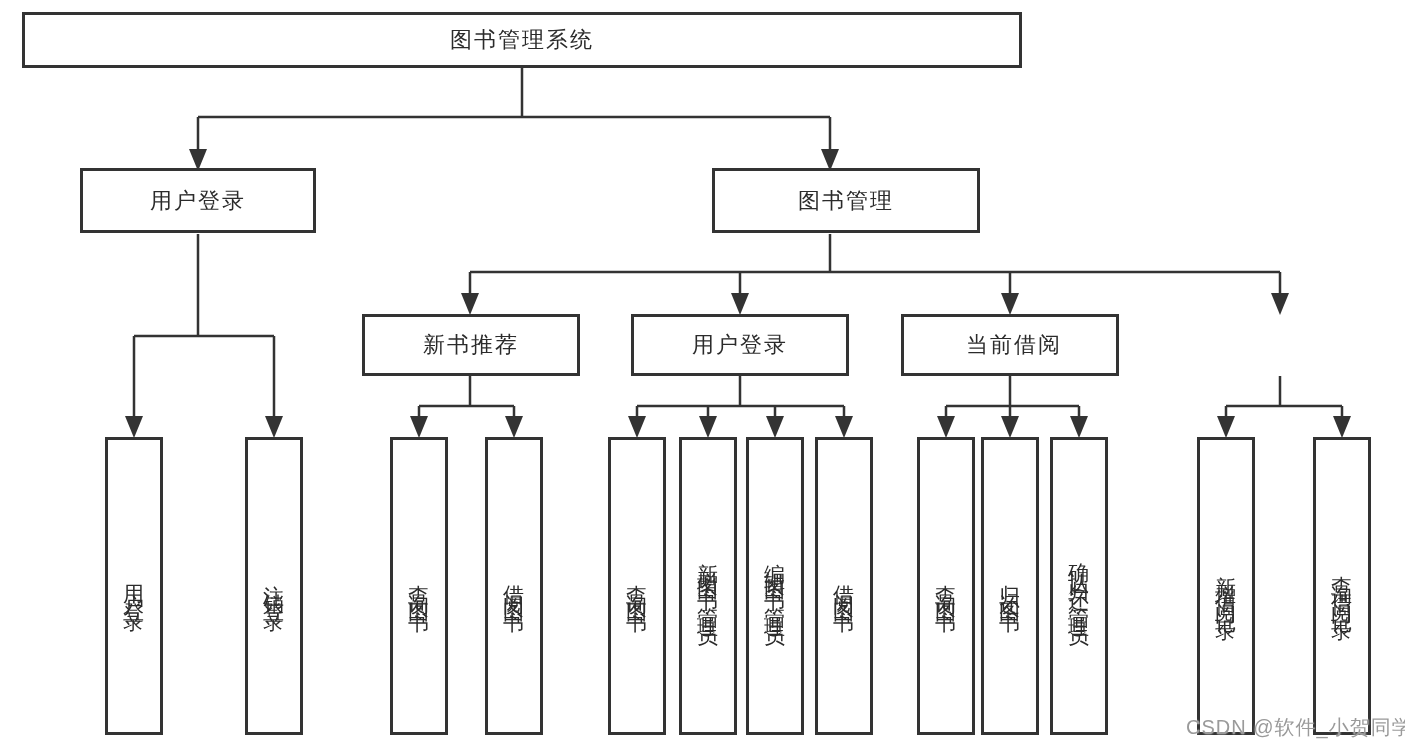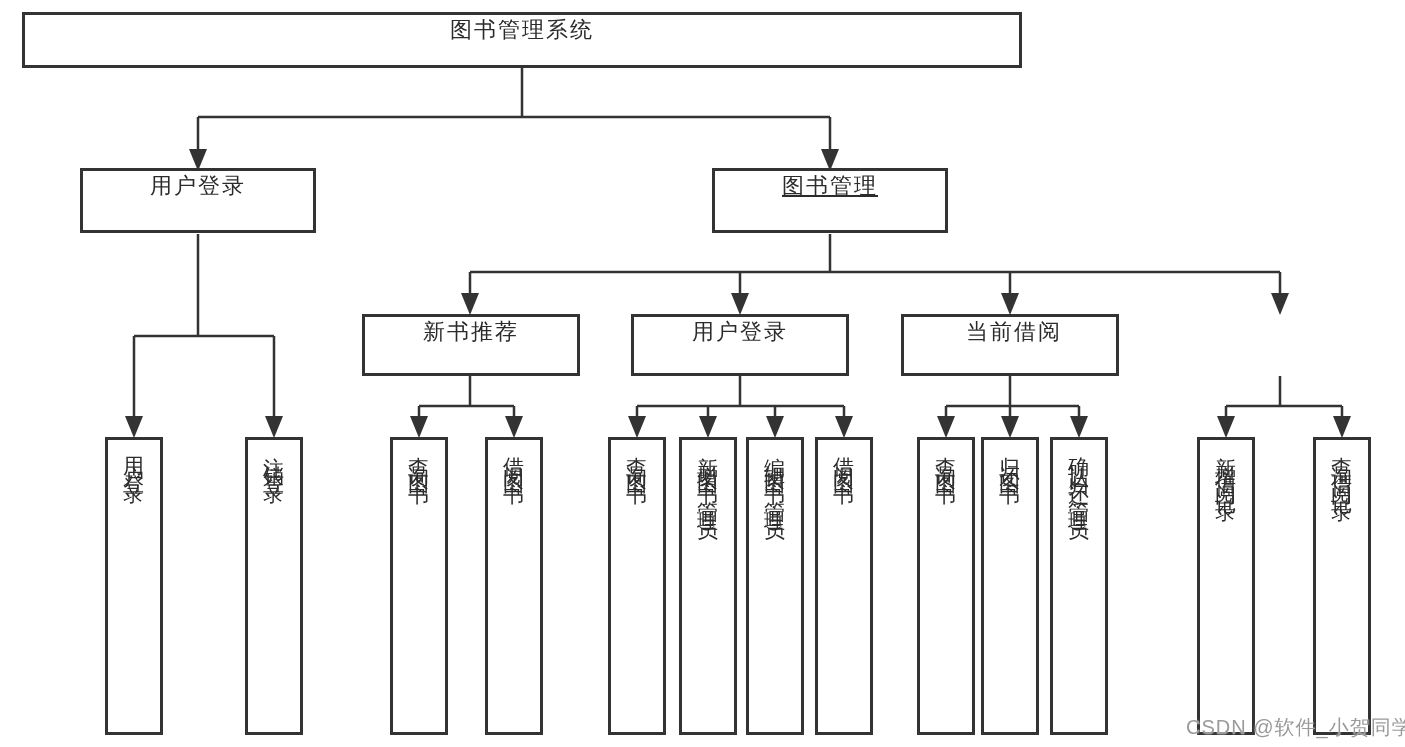--- a/index.html
+++ b/index.html
@@ -16,20 +16,21 @@
     left: 0; top: 0;
     width: 1405px; height: 747px;
     pointer-events: none;
   }
   .box {
     position: absolute;
     background: #ffffff;
     border: 3px solid #333333;
     box-sizing: border-box;
     display: flex;
+    align-items: center;
     justify-content: center;
     color: #2b2b2b;
   }
   .hlabel {
     font-size: 22px;
     letter-spacing: 2px;
     white-space: nowrap;
   }
   .vlabel {
     writing-mode: vertical-rl;
@@ -89,21 +90,21 @@
     </g>
   </svg>
 
   <div class="box" style="left:22px; top:12px; width:1000px; height:56px;">
     <span class="hlabel">图书管理系统</span>
   </div>
 
   <div class="box" style="left:80px; top:168px; width:236px; height:65px;">
     <span class="hlabel">用户登录</span>
   </div>
-  <div class="box" style="left:712px; top:168px; width:236px; height:65px;text-decoration:underline;">
+  <div class="box" style="left:712px; top:168px; width:268px; height:65px;">
     <span class="hlabel">图书管理</span>
   </div>
 
   <div class="box" style="left:362px; top:314px; width:218px; height:62px;">
     <span class="hlabel">新书推荐</span>
   </div>
   <div class="box" style="left:631px; top:314px; width:218px; height:62px;">
     <span class="hlabel">用户登录</span>
   </div>
   <div class="box" style="left:901px; top:314px; width:218px; height:62px;padding-left:8px;">

